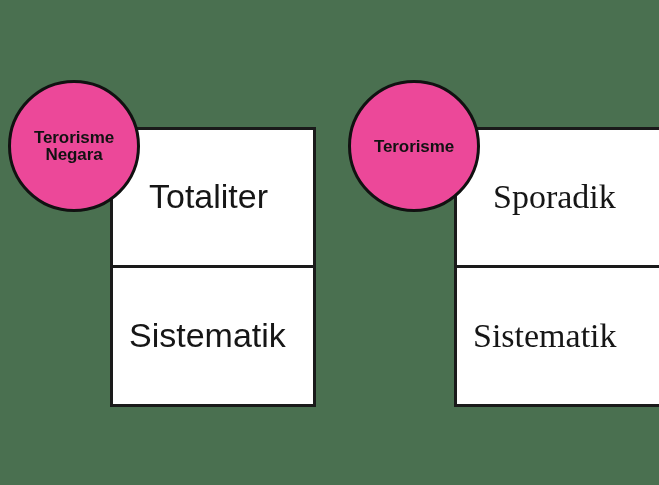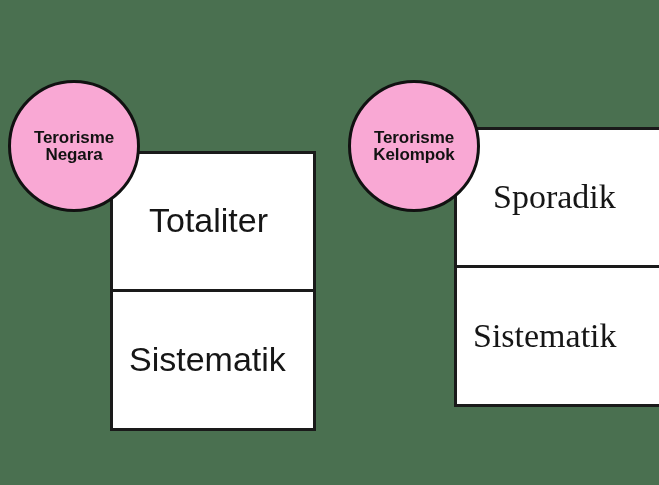--- a/index.html
+++ b/index.html
@@ -58,42 +58,42 @@
   .cell-bottom .cell-label {
     padding-left: 16px;
   }
 
   
   .group-circle {
     position: absolute;
     width: 132px;
     height: 132px;
     border-radius: 50%;
-    background: #f9a8d4;
+    background: #ec4899;
     border: 3px solid #111111;
     box-sizing: border-box;
     display: flex;
     flex-direction: column;
     align-items: center;
     justify-content: center;
     z-index: 3;
   }
   .circle-line {
     font-size: 17px;
     font-weight: bold;
     color: #121212;
     line-height: 1.0;
     white-space: nowrap;
     letter-spacing: -0.1px;
   }
   .circle-line + .circle-line {
   }
 
   
-  #box-left    { left: 110px; top: 127px; width: 206px; height: 280px; margin-top: 24px; }
+  #box-left    { left: 110px; top: 127px; width: 206px; height: 280px; }
   #circle-left { left: 8px;   top: 80px; }
 
   
   #box-right    { left: 454px; top: 127px; width: 224px; height: 280px; font-family: Liberation Serif, serif; }
   #circle-right { left: 348px; top: 80px; }
 </style>
 </head>
 <body>
 
 <div id="canvas">
@@ -116,16 +116,15 @@
     <div class="cell cell-top">
       <span class="cell-label">Sporadik</span>
     </div>
     <div class="cell cell-bottom">
       <span class="cell-label">Sistematik</span>
     </div>
   </div>
 
   <div id="circle-right" class="group-circle">
     <span class="circle-line">Terorisme</span>
-    <span class="circle-line">Kelompok</span>
   </div>
 
 </div>
 
 </body></html>

